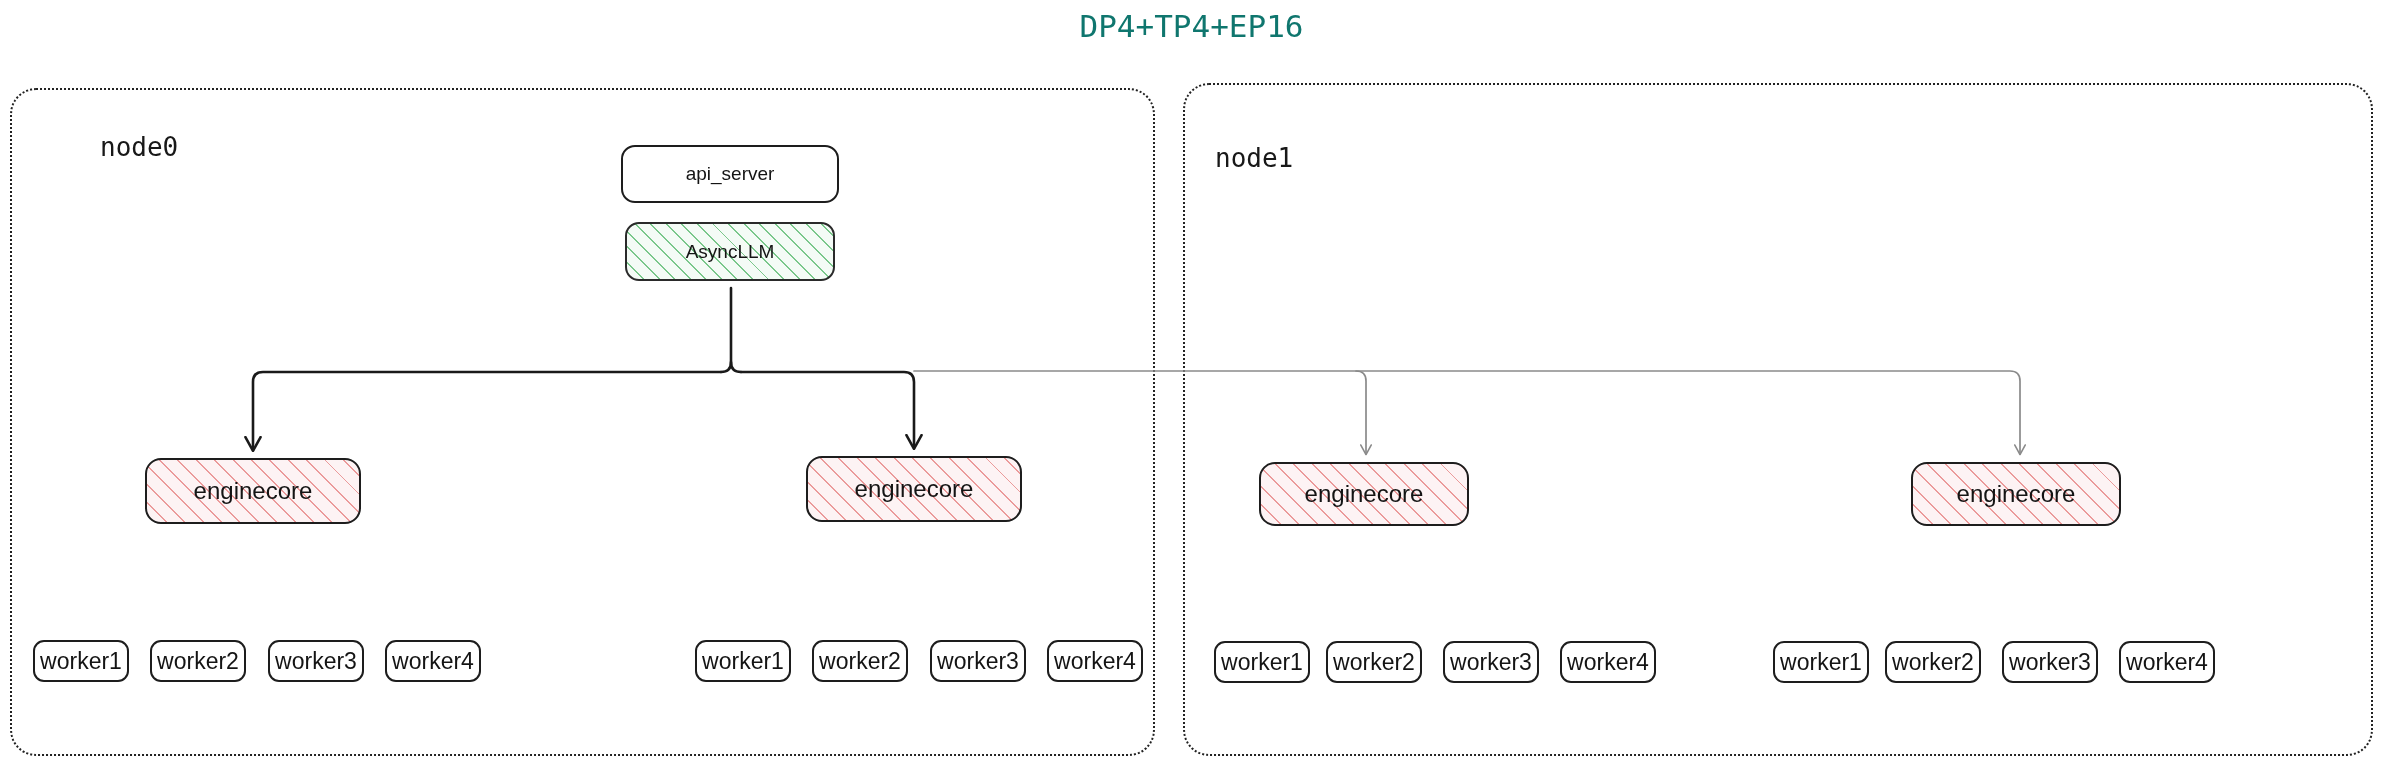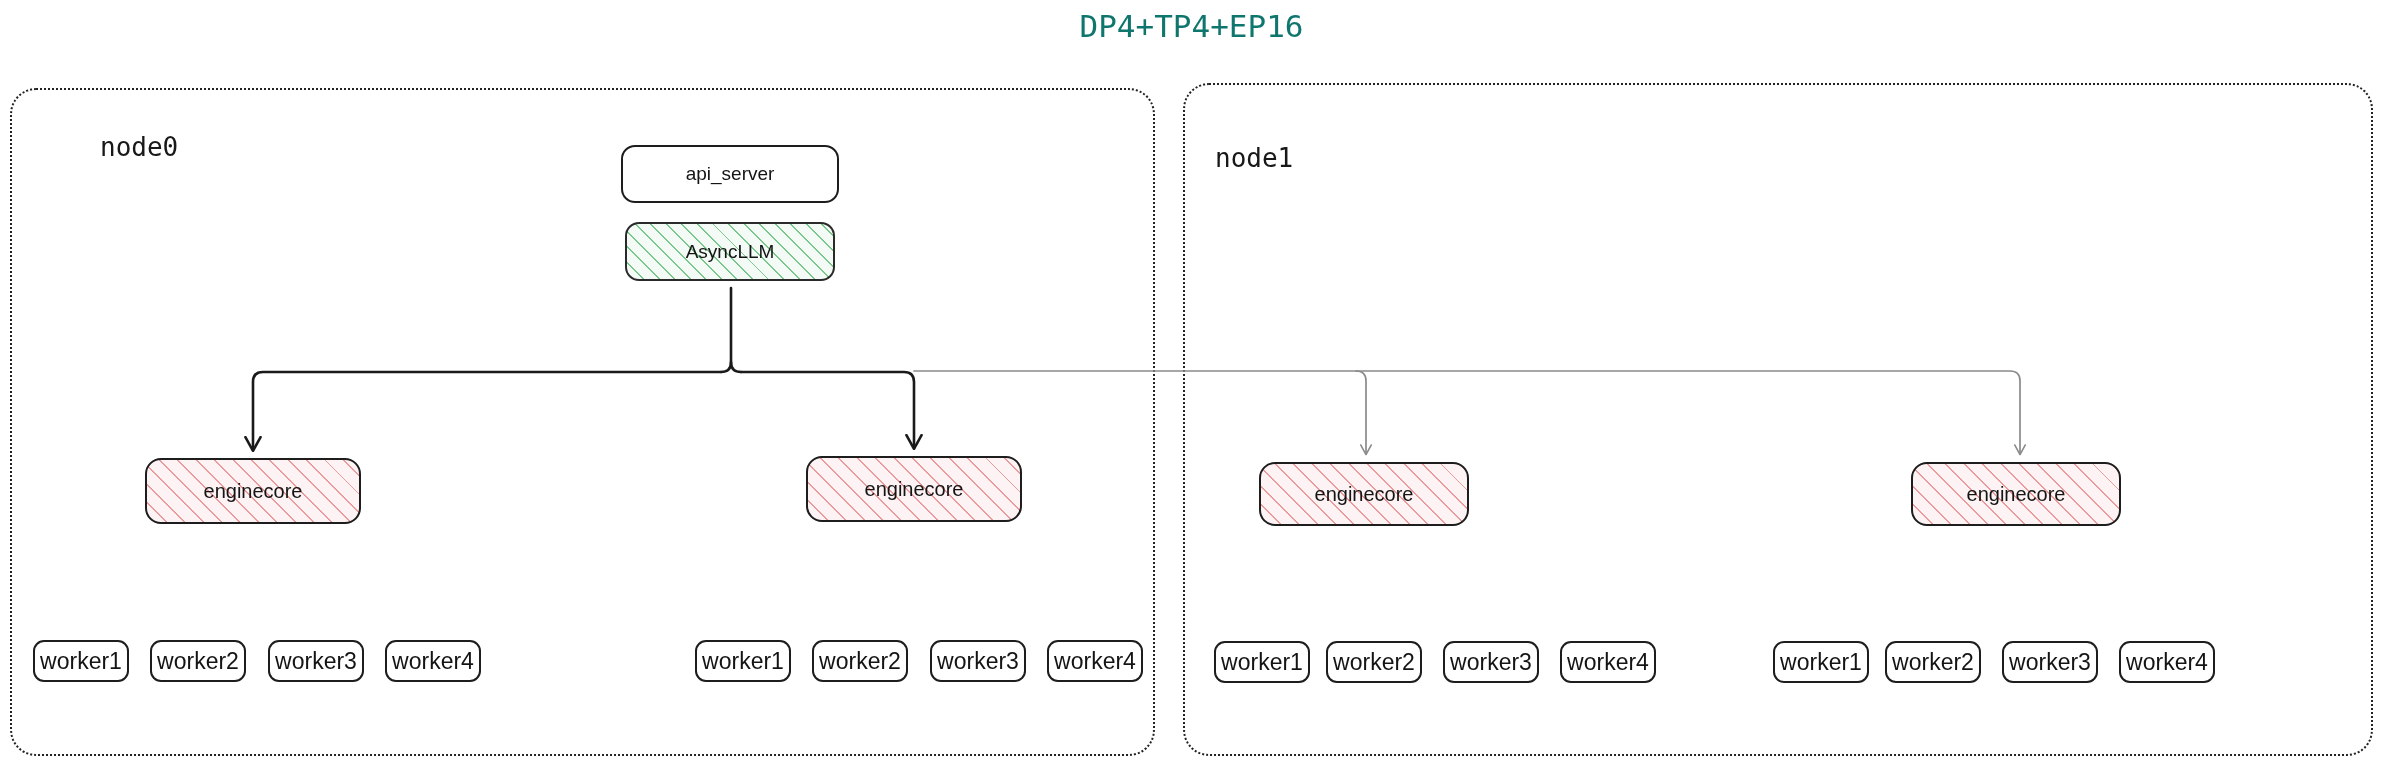--- a/index.html
+++ b/index.html
@@ -77,21 +77,21 @@
       rgba(100, 190, 120, 0.85) 1.4px,
       rgba(0,0,0,0) 1.4px,
       rgba(0,0,0,0) 11px
     );
     z-index: 3;
   }
 
   .enginecore {
     border: 2.4px solid #1d1d1d;
     border-radius: 16px;
-    font-size: 20px;
+    font-size: 24px;
     background-color: #fdf3f4;
     background-image: repeating-linear-gradient(
       45deg,
       rgba(228, 120, 120, 0.72) 0px,
       rgba(228, 120, 120, 0.72) 1.4px,
       rgba(0,0,0,0) 1.4px,
       rgba(0,0,0,0) 13px
     );
     z-index: 3;
   }

